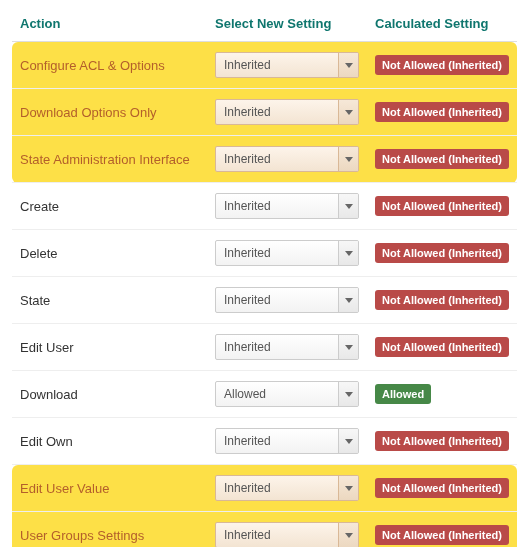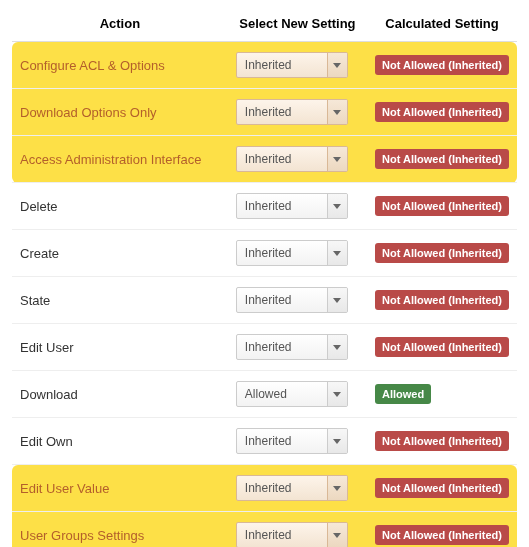--- a/index.html
+++ b/index.html
@@ -10,24 +10,24 @@
     font-size: 13px;
     color: #333;
     background: #fff;
     width: 529px;
   }
   table {
     width: 100%;
     border-collapse: collapse;
   }
   th {
-    text-align: center;
+    text-align: left;
     font-weight: bold;
     font-size: 13px;
-    color: #000000;
+    color: #0f766e;
     padding: 6px 8px 10px 8px;
     border-bottom: 1px solid #ddd;
   }
   td {
     padding: 10px 8px;
     vertical-align: middle;
     border-bottom: 1px solid #eee;
   }
   td.action-cell {
     color: #333;
@@ -39,21 +39,21 @@
   .group-highlight td.action-cell {
     color: #b35f2b;
   }
   .group-first td:first-child { border-top-left-radius: 6px; }
   .group-first td:last-child  { border-top-right-radius: 6px; }
   .group-last  td:first-child { border-bottom-left-radius: 6px; }
   .group-last  td:last-child  { border-bottom-right-radius: 6px; }
 
   .select-wrap {
     display: inline-flex;
-    width: 112px;
+    width: 144px;
     height: 26px;
     border: 1px solid #ccc;
     background: linear-gradient(#fff, #f3f3f3);
     border-radius: 2px;
     overflow: hidden;
     cursor: pointer;
   }
   .group-highlight .select-wrap {
     border-color: #d9b896;
     background: linear-gradient(#fdf4ea, #f3e4d2);
@@ -132,45 +132,45 @@
             <span class="select-value">Inherited</span>
             <span class="select-arrow">
               <svg width="8" height="5" viewBox="0 0 8 5">
                 <path d="M0 0 L8 0 L4 5 Z" fill="#666"></path>
               </svg>
             </span>
           </div></td>
         <td><span class="badge badge-red">Not Allowed (Inherited)</span></td>
       </tr>
       <tr class="group-highlight group-last">
-        <td class="action-cell">Access Administration Interface</td>
+        <td class="action-cell">State Administration Interface</td>
+        <td><div class="select-wrap">
+            <span class="select-value">Inherited</span>
+            <span class="select-arrow">
+              <svg width="8" height="5" viewBox="0 0 8 5">
+                <path d="M0 0 L8 0 L4 5 Z" fill="#666"></path>
+              </svg>
+            </span>
+          </div></td>
+        <td><span class="badge badge-red">Not Allowed (Inherited)</span></td>
+      </tr>
+      <tr>
+        <td class="action-cell">Create</td>
         <td><div class="select-wrap">
             <span class="select-value">Inherited</span>
             <span class="select-arrow">
               <svg width="8" height="5" viewBox="0 0 8 5">
                 <path d="M0 0 L8 0 L4 5 Z" fill="#666"></path>
               </svg>
             </span>
           </div></td>
         <td><span class="badge badge-red">Not Allowed (Inherited)</span></td>
       </tr>
       <tr>
         <td class="action-cell">Delete</td>
-        <td><div class="select-wrap">
-            <span class="select-value">Inherited</span>
-            <span class="select-arrow">
-              <svg width="8" height="5" viewBox="0 0 8 5">
-                <path d="M0 0 L8 0 L4 5 Z" fill="#666"></path>
-              </svg>
-            </span>
-          </div></td>
-        <td><span class="badge badge-red">Not Allowed (Inherited)</span></td>
-      </tr>
-      <tr>
-        <td class="action-cell">Create</td>
         <td><div class="select-wrap">
             <span class="select-value">Inherited</span>
             <span class="select-arrow">
               <svg width="8" height="5" viewBox="0 0 8 5">
                 <path d="M0 0 L8 0 L4 5 Z" fill="#666"></path>
               </svg>
             </span>
           </div></td>
         <td><span class="badge badge-red">Not Allowed (Inherited)</span></td>
       </tr>

